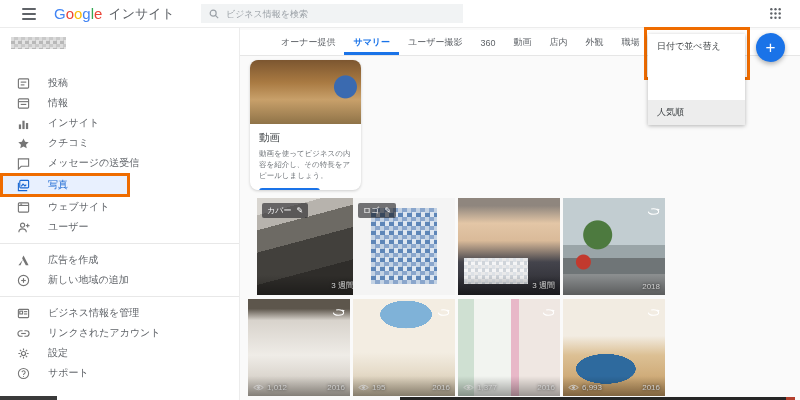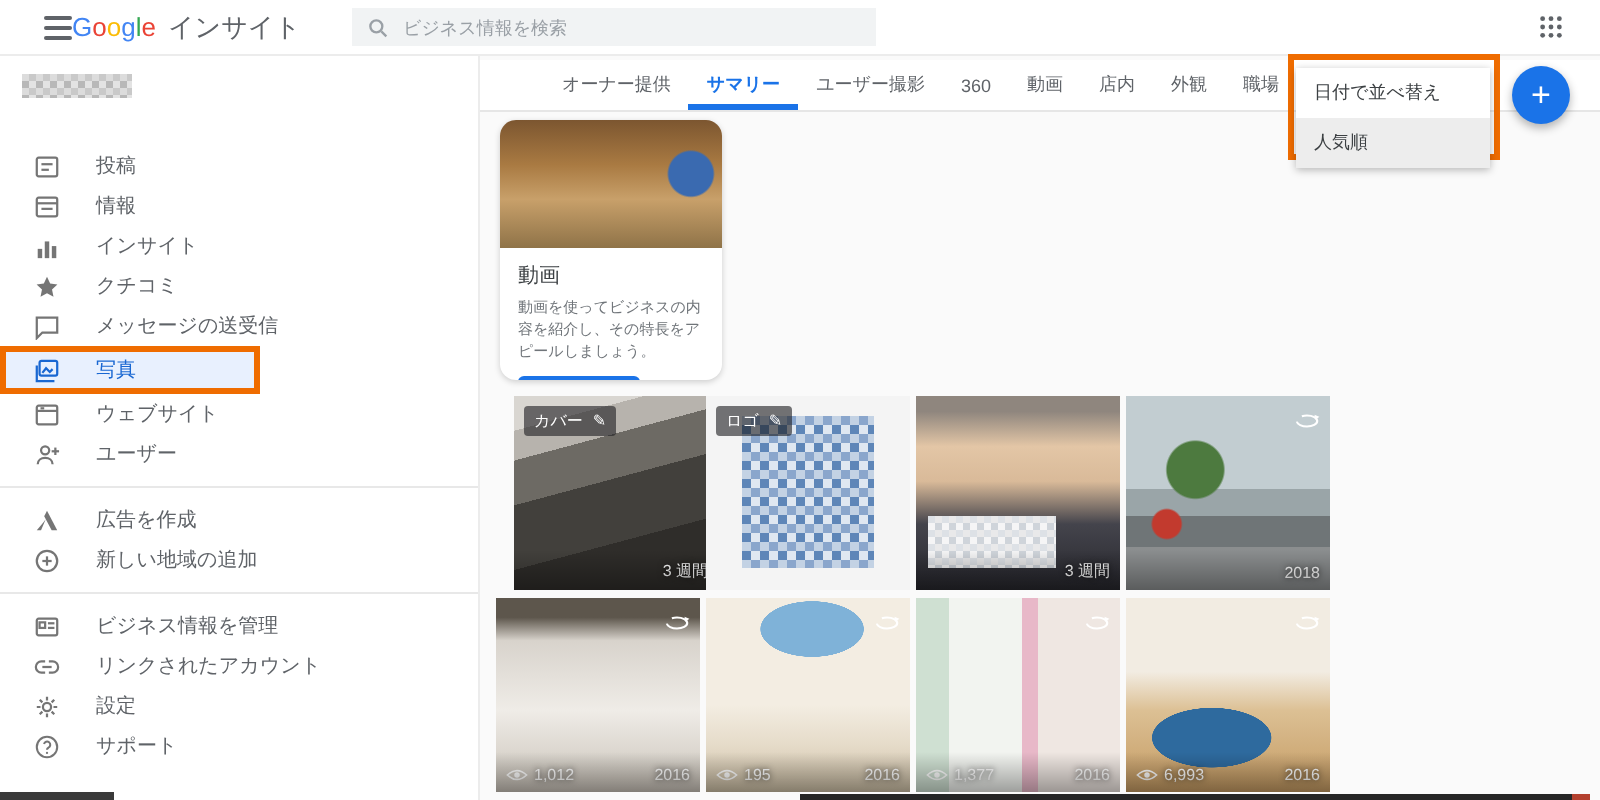--- a/index.html
+++ b/index.html
@@ -3,21 +3,21 @@
 <meta charset="utf-8">
 <style>
   * { box-sizing: border-box; margin: 0; padding: 0; }
   html,body { width:800px; height:400px; overflow:hidden; }
   body { font-family:"Liberation Sans","DejaVu Sans",sans-serif; background:#fafafa; position:relative; color:#5f6368; }
 
   
   .hdr { position:absolute; left:0; top:0; width:800px; height:28px; background:#fff; border-bottom:1px solid #ececec; display:flex; align-items:center; z-index:30; }
   .burger { margin-left:22px; width:14px; display:flex; flex-direction:column; gap:3px; cursor:pointer; }
   .burger span { height:2px; background:#5f6368; border-radius:1px; }
-  .logo { font-size:13px; letter-spacing:0; font-weight:500; }
+  .logo { margin-left:18px; font-size:15px; letter-spacing:0; font-weight:500; }
   .logo .l1,.logo .l4 { color:#4285F4; } .logo .l2,.logo .l6 { color:#EA4335; }
   .logo .l3 { color:#FBBC05; } .logo .l5 { color:#34A853; }
   .prod { margin-left:6px; font-size:13px; color:#5f6368; }
   .search { margin-left:26px; width:262px; height:19px; background:#f1f3f4; border-radius:0; display:flex; align-items:center; padding:0 8px; }
   .search svg { flex:0 0 auto; }
   .search input { border:0; background:transparent; outline:none; font-size:9px; color:#3c4043; margin-left:7px; width:100%; font-family:inherit; }
   .search input::placeholder { color:#9aa0a6; }
   .apps { position:absolute; right:18px; top:7px; cursor:pointer; }
 
   
@@ -35,21 +35,21 @@
 
   
   .tabsbar { position:absolute; left:240px; top:30px; width:560px; height:26px; background:#fff; border-bottom:1px solid #e6e6e6; display:flex; align-items:stretch; padding-left:32px; z-index:5; }
   .tab { font-size:9px; color:#5f6368; display:flex; align-items:center; padding:0 9px; cursor:pointer; white-space:nowrap; }
   .tab.active { color:#1a73e8; box-shadow:inset 0 -3px 0 #1a73e8; font-weight:bold; }
 
   
   .sort-frame { position:absolute; left:644px; top:27px; width:106px; height:53px; border:3px solid #EF6C00; z-index:40; background:transparent; }
   .sort-menu { position:absolute; left:1px; top:4px; width:97px; background:#fff; box-shadow:0 1px 4px rgba(0,0,0,.28); }
   .sort-item { font-size:9px; color:#3c4043; padding:6px 9px; cursor:pointer; white-space:nowrap; }
-  .sort-item.hot { background:#ededed; }
+  .sort-item.hot { background:#ededed;margin-top:41px; }
 
   .fab { position:absolute; left:756px; top:33px; width:29px; height:29px; border-radius:50%; background:#1a73e8; color:#fff; border:0; font-size:17px; line-height:27px; text-align:center; box-shadow:0 2px 5px rgba(0,0,0,.3); cursor:pointer; z-index:35; }
 
   
   .vcard { position:absolute; left:250px; top:60px; width:111px; height:130px; background:#fff; border-radius:8px; box-shadow:0 1px 3px rgba(0,0,0,.18); overflow:hidden; z-index:4; }
   .vimg { height:64px; background:
       radial-gradient(circle at 86% 42%, #3a6ab0 0 11px, rgba(58,106,176,0) 12px),
       linear-gradient(180deg,#7c5630 0,#a97a42 35%,#c8a06a 62%,#8f7348 100%); }
   .vbody { padding:7px 9px; }
   .vtitle { font-size:10.5px; color:#3c4043; margin-bottom:4px; }

